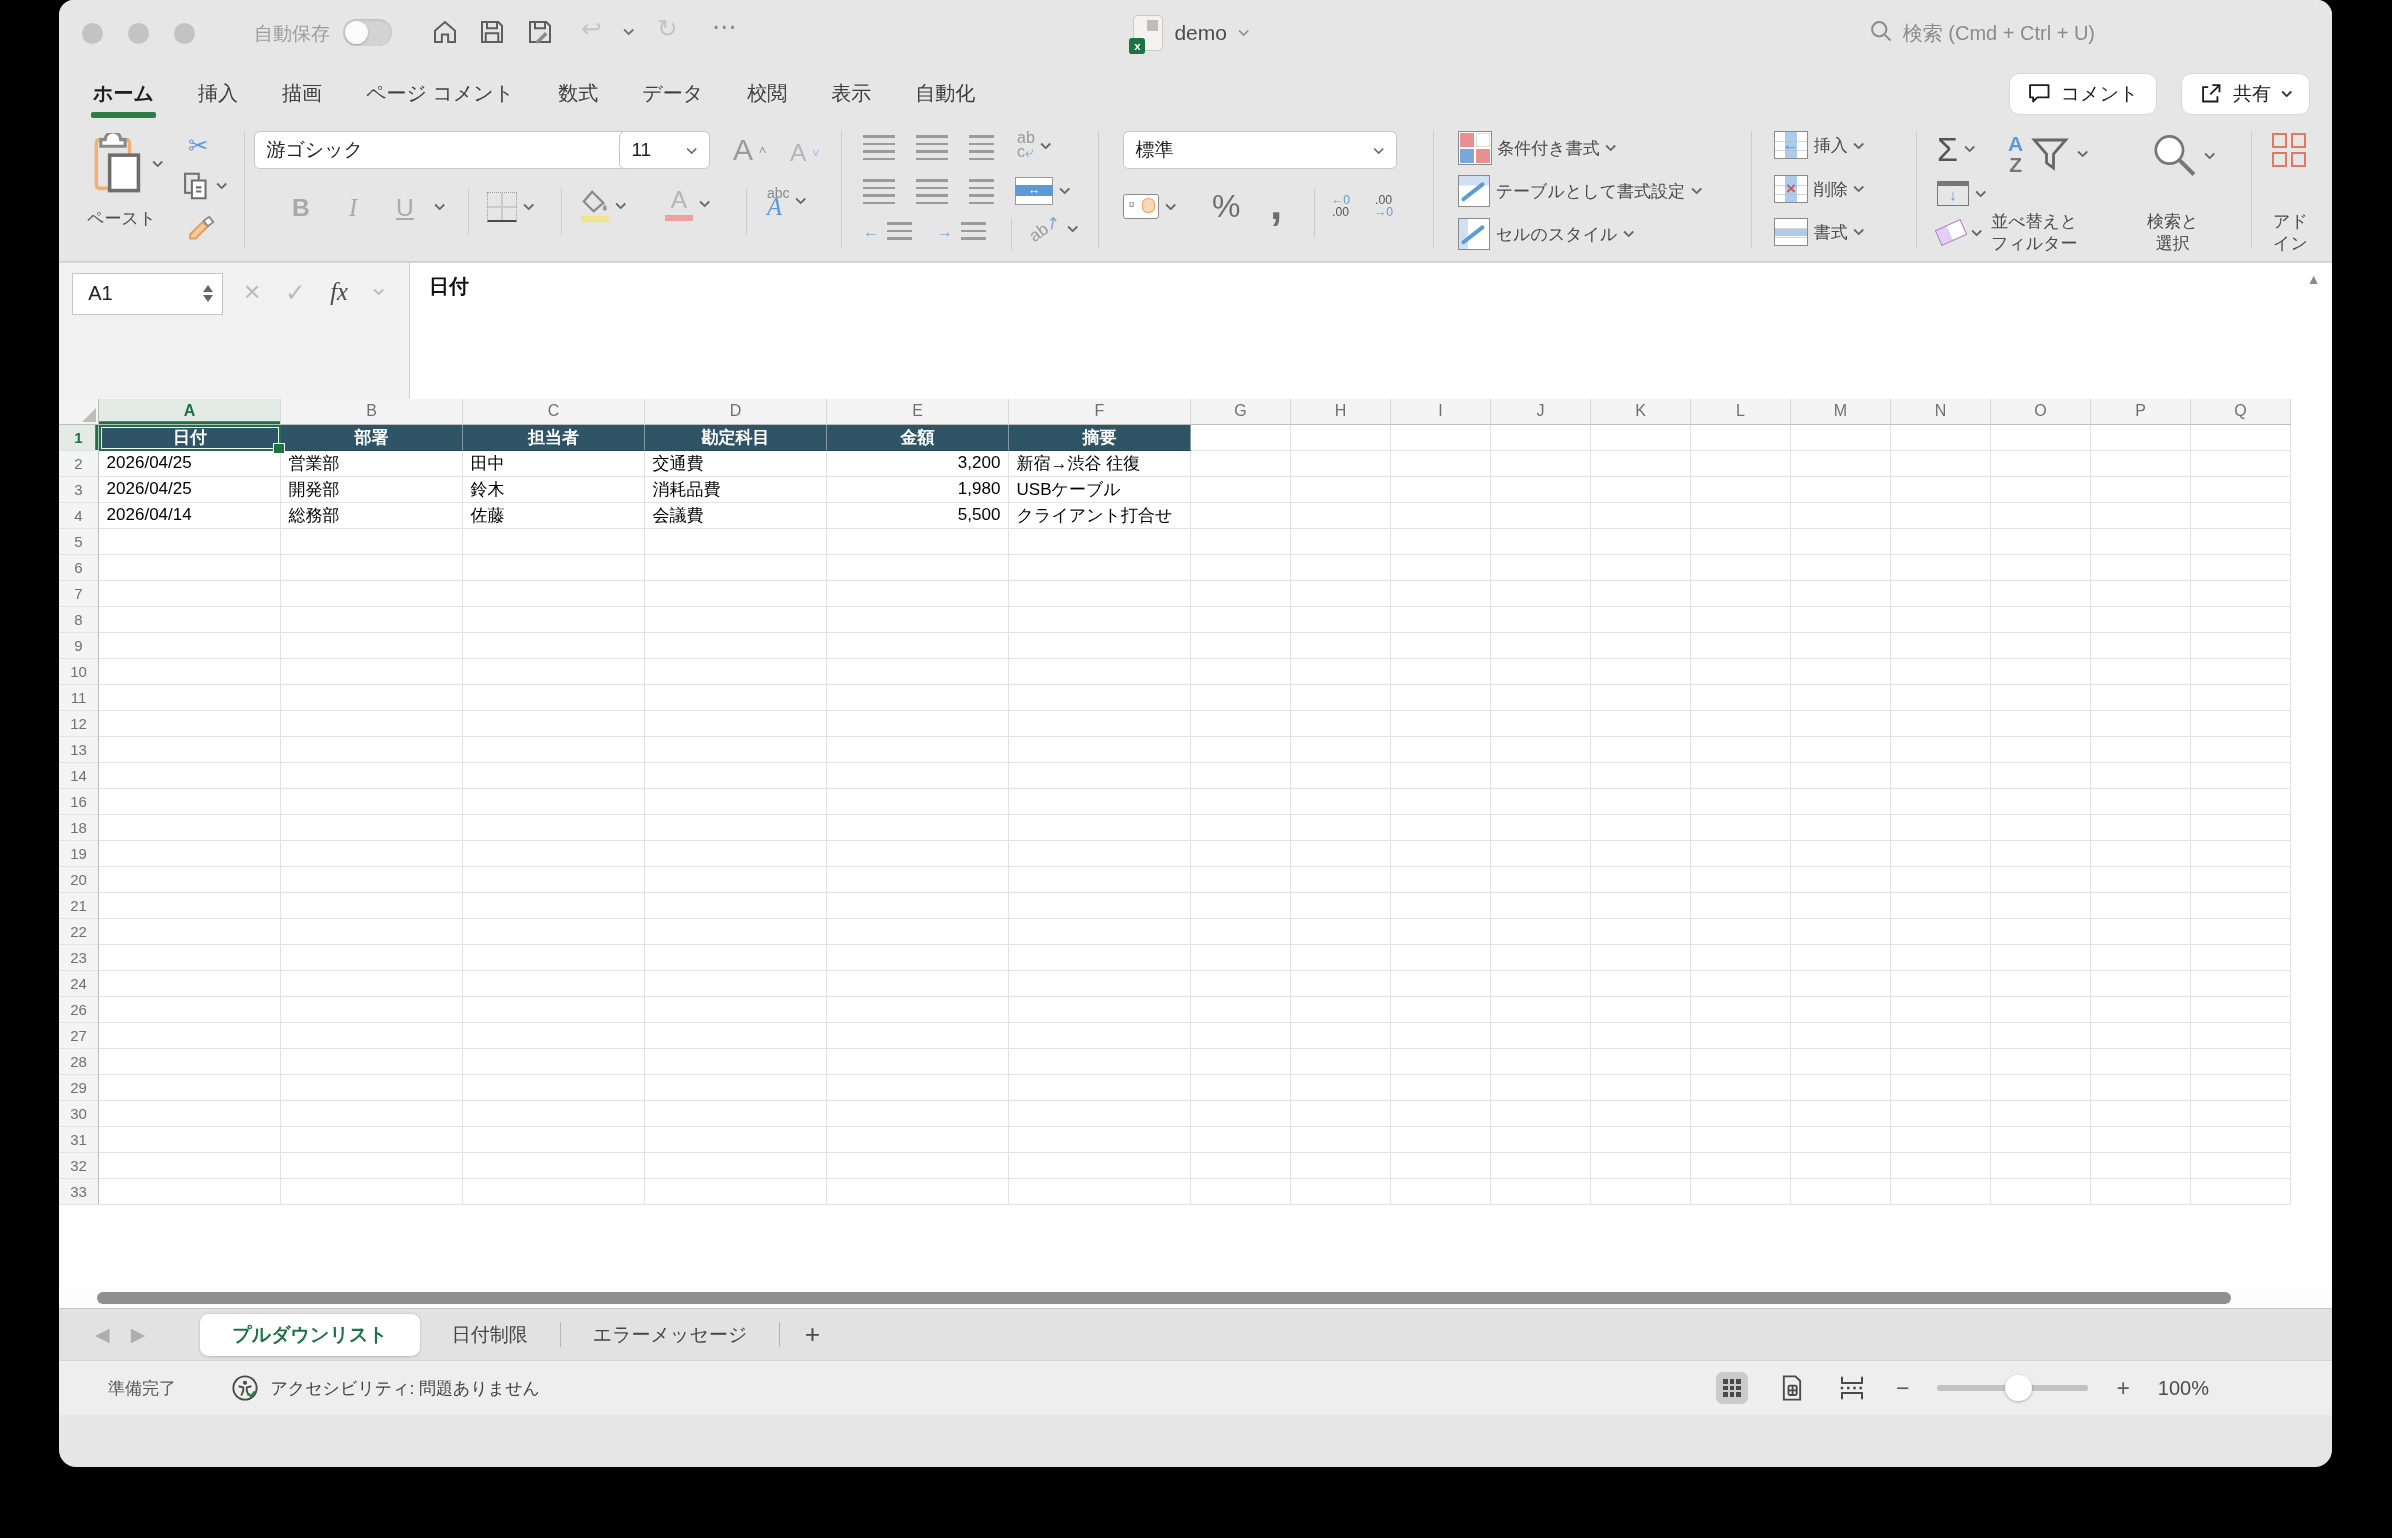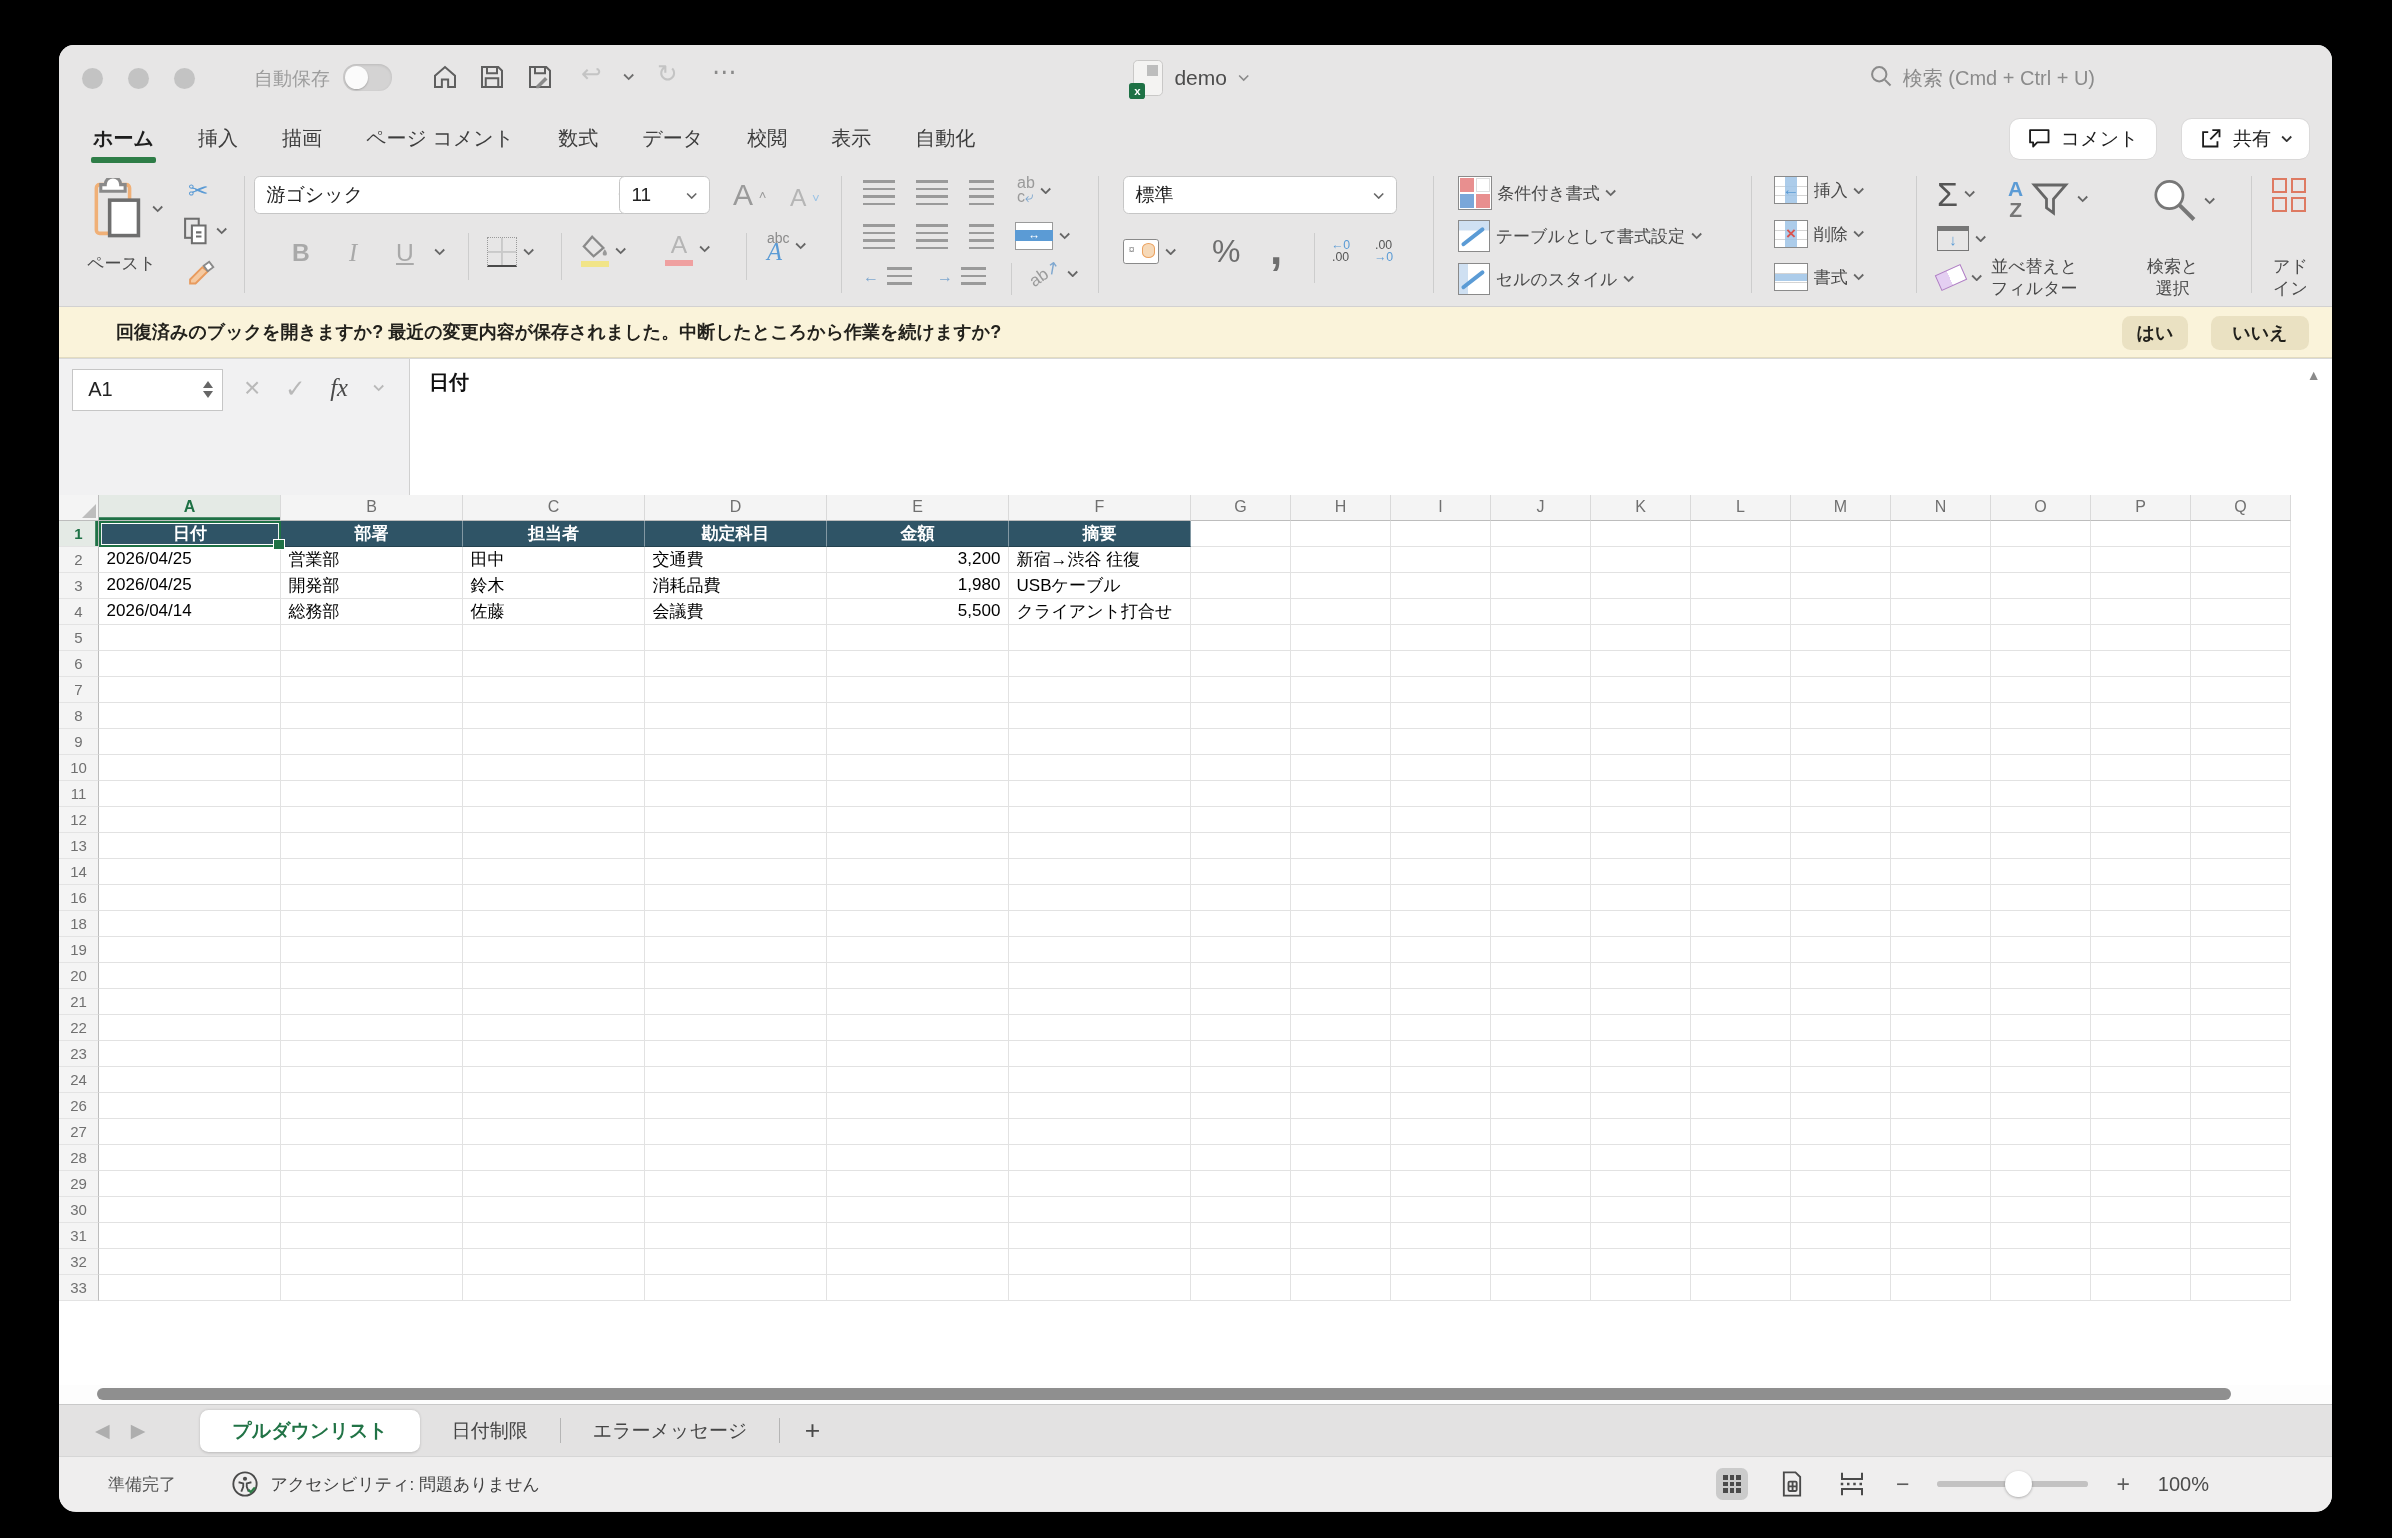--- a/index.html
+++ b/index.html
@@ -1,17 +1,17 @@
 <!DOCTYPE html>
 <html style="font-size:15px"><head>
 <meta charset="utf-8">
 <style>
   html,body{margin:0;padding:0;width:2392px;height:1539px;background:#000;font-family:"Liberation Sans",sans-serif;-webkit-font-smoothing:antialiased;}
   *{box-sizing:border-box;}
-  #window{position:absolute;left:59px;top:0;width:2273px;height:1467px;background:#e7e6e6;border-radius:15px 15px 17px 17px;overflow:hidden;display:flex;flex-direction:column;margin-top:45px;}
+  #window{position:absolute;left:59px;top:0;width:2273px;height:1467px;background:#e7e6e6;border-radius:15px 15px 17px 17px;overflow:hidden;display:flex;flex-direction:column;}
 
   
   .titlebar{flex:none;height:67px;position:relative;background:#e7e6e6;}
   .tl{position:absolute;top:23px;width:21px;height:21px;border-radius:50%;background:#c3c3c3;}
   .autosave{position:absolute;left:195px;top:21px;font-size:19px;color:#9d9d9d;}
   .toggle{position:absolute;left:284px;top:19px;width:49px;height:26.5px;border-radius:13.2px;background:#d4d3d3;box-shadow:inset 0 0.9px 2.8px rgba(0,0,0,.12);}
   .toggle .knob{position:absolute;left:1.9px;top:1.9px;width:23px;height:23px;border-radius:50%;background:#fbfbfb;box-shadow:0 0.9px 1.9px rgba(0,0,0,.25);}
   .tb-ic{position:absolute;top:17px;color:#5f5f5f;}
   .tb-ic svg{display:block;}
   .tb-glyph{font-size:24.6px;line-height:32px;}
@@ -504,25 +504,20 @@
           <i></i>
           <i></i>
           <i></i>
         </span>
     </span>
     <span class="ribbon-lbl two-line" style="left:2214px;top:91px">
       <span>アド</span><br><span>イン</span>
     </span>
   </div>
 
-  <div class="notice">
-    <span class="msg">回復済みのブックを開きますか?  最近の変更内容が保存されました。中断したところから作業を続けますか?</span>
-    <span class="notice-btn" style="right:144px;width:66px">はい</span>
-    <span class="notice-btn" style="right:23px;width:98px">いいえ</span>
-  </div>
 
   <div class="formula">
     <div class="fx-left">
       <div class="namebox">
         <span>A1</span>
         <span class="spinner">
             <i class="spin-up"></i>
             <i class="spin-dn"></i>
           </span>
       </div>

